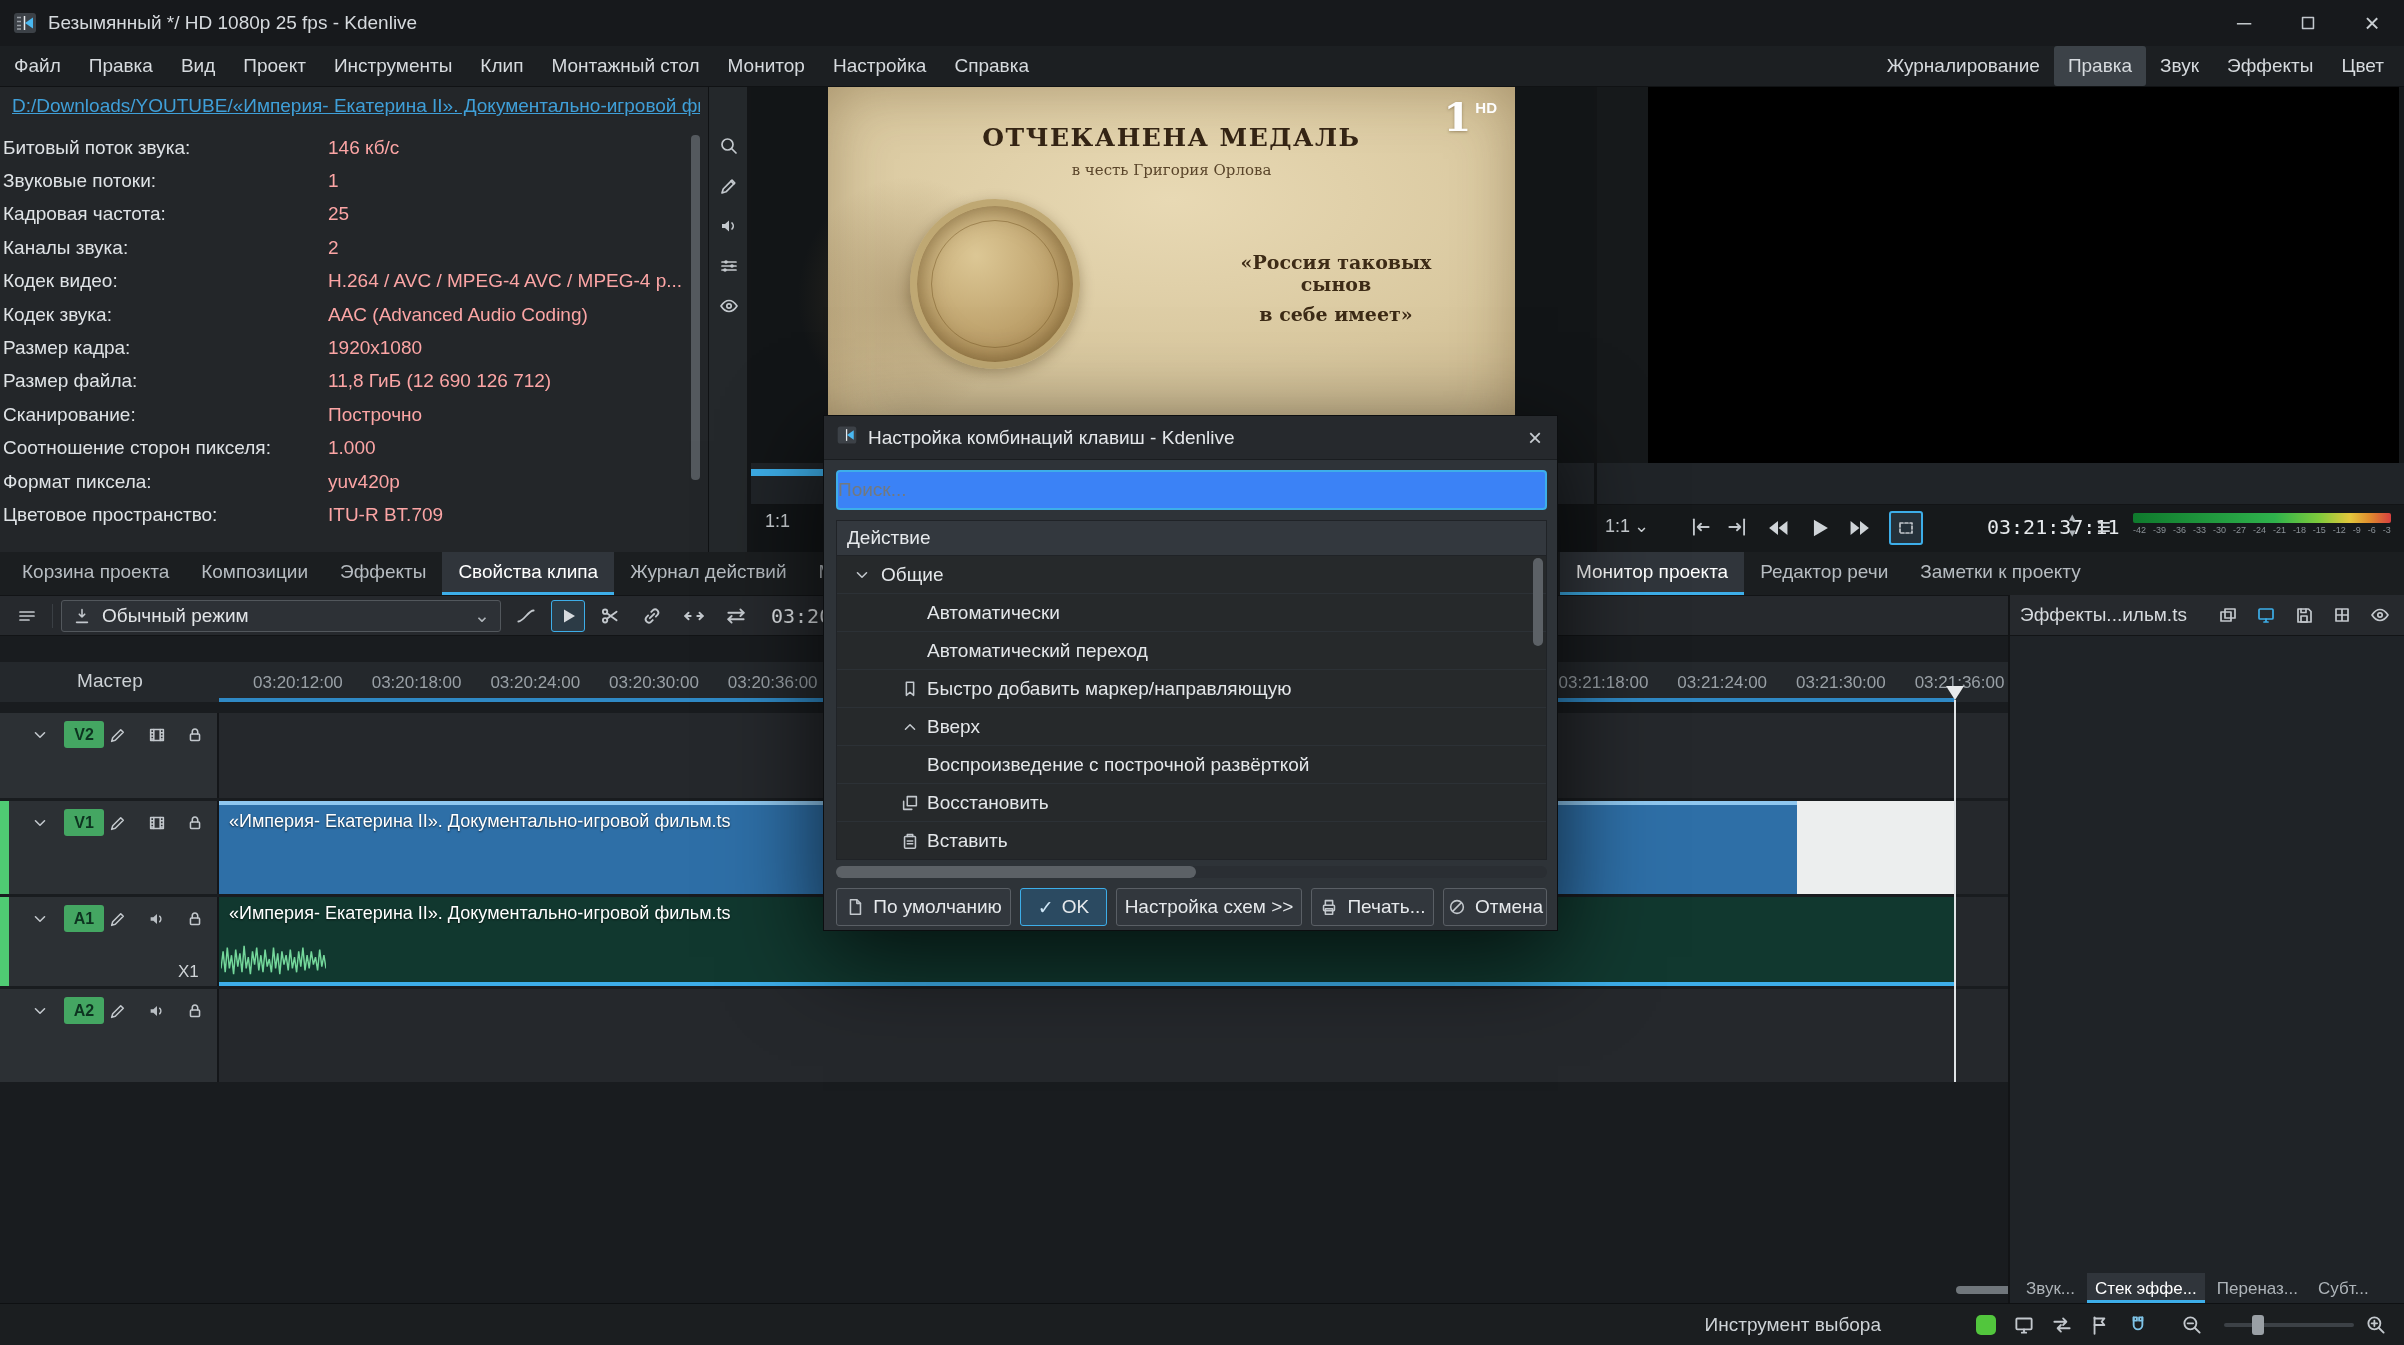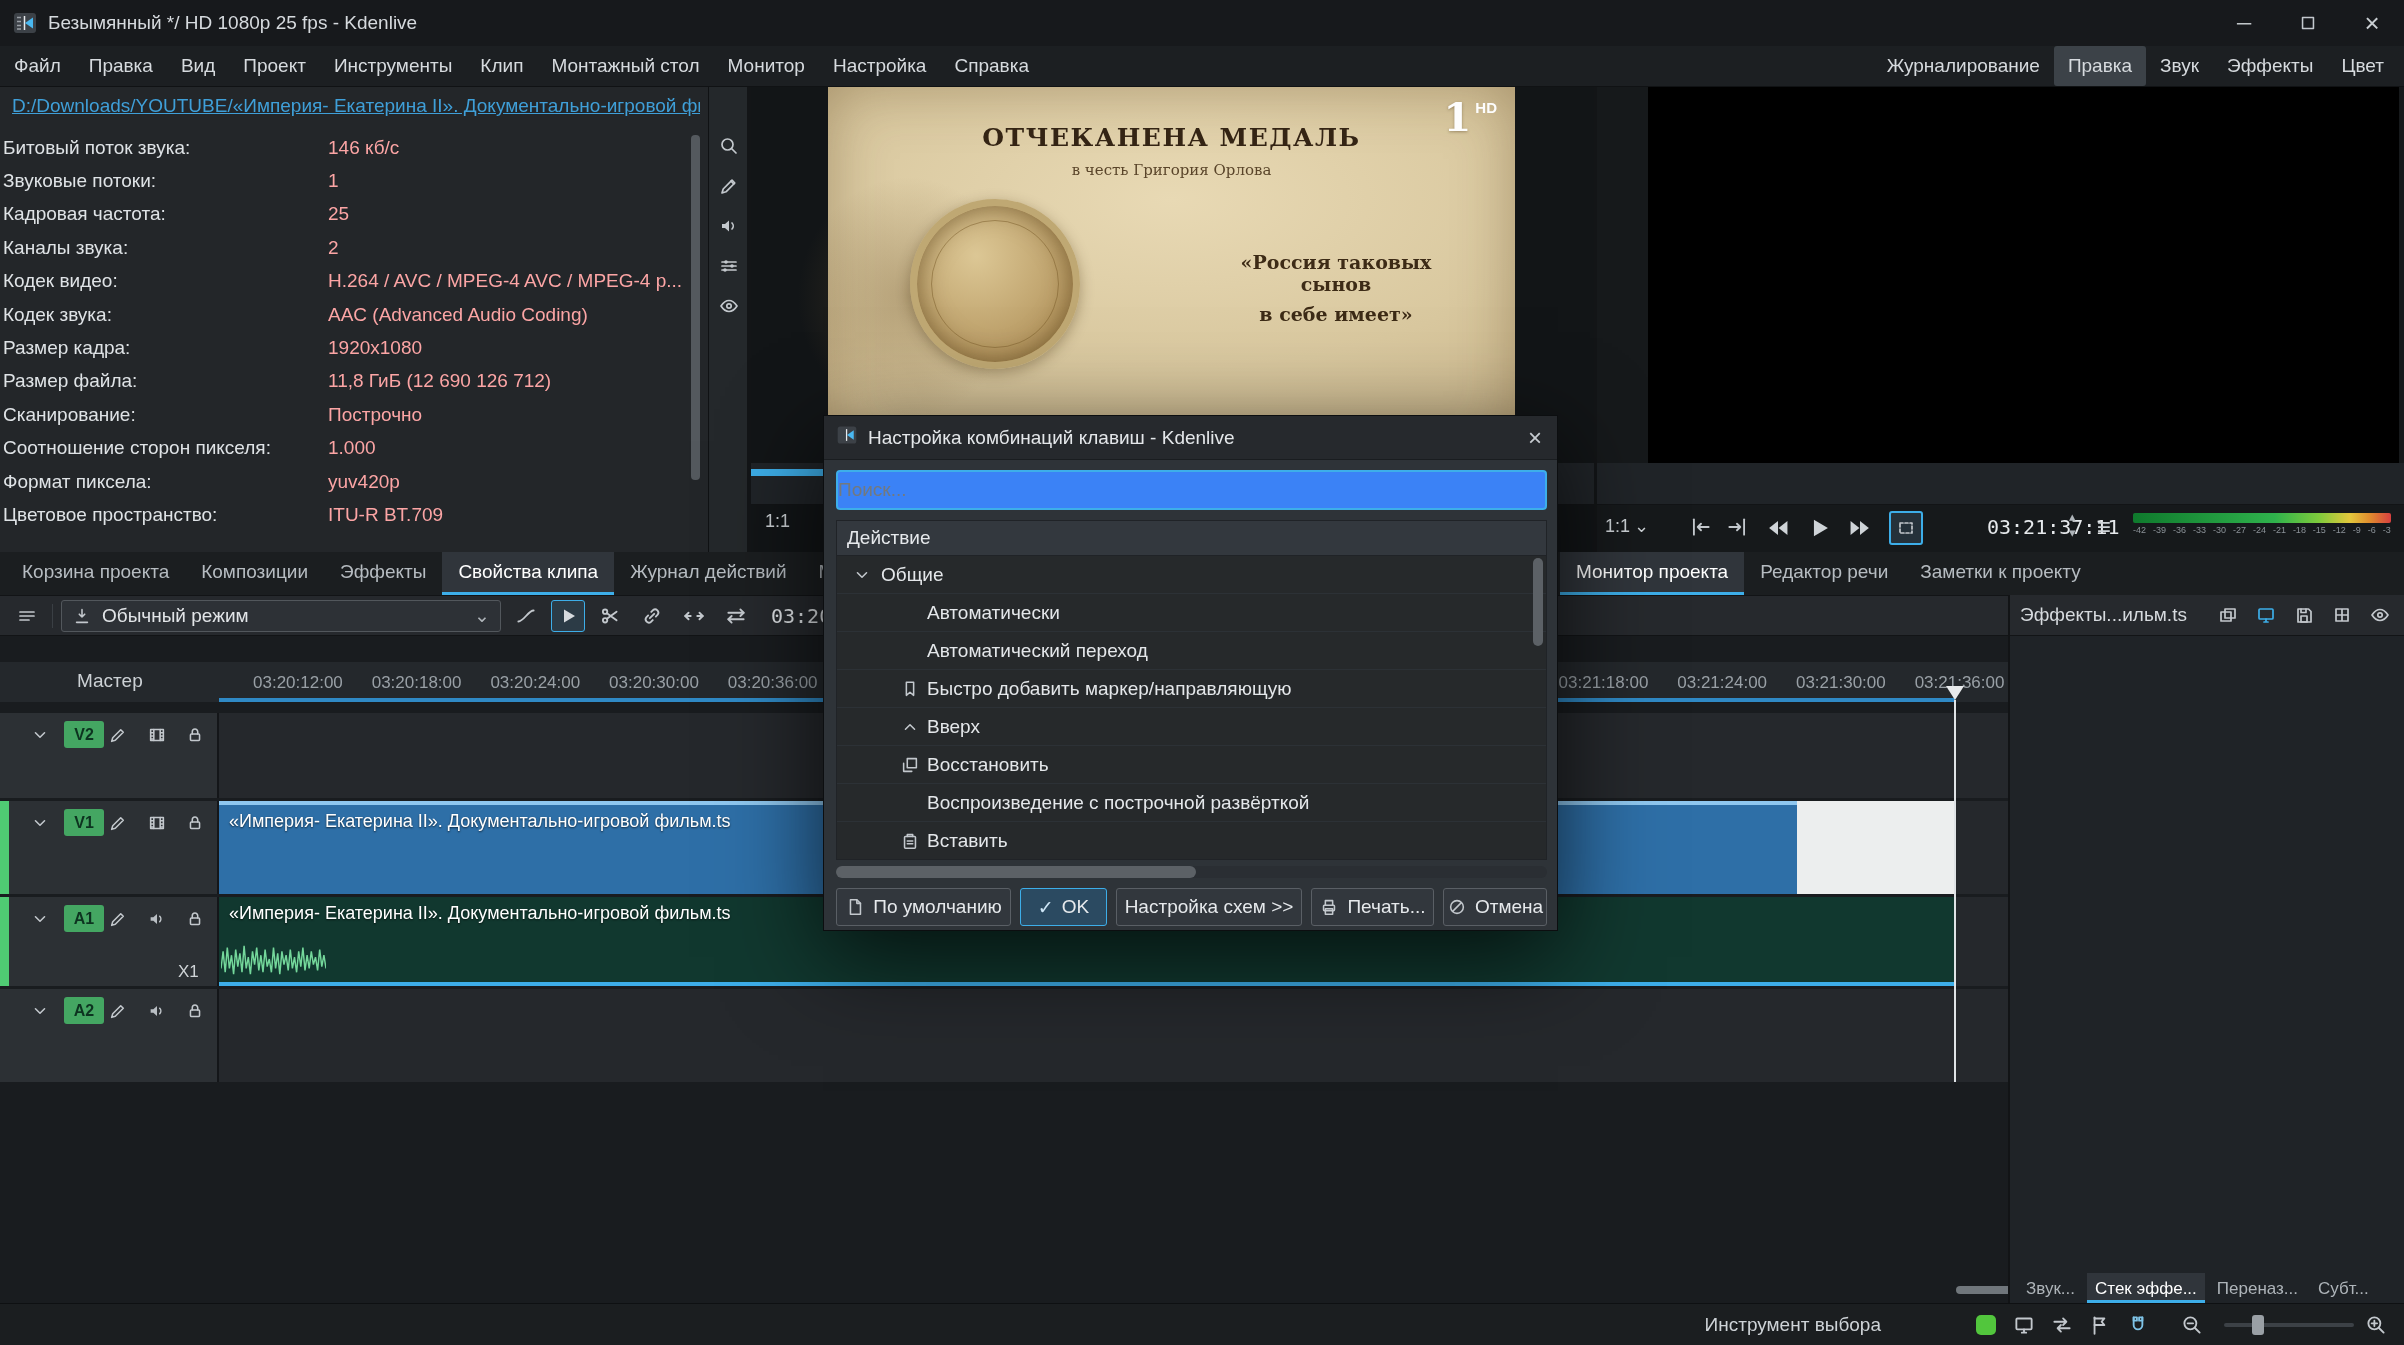--- a/index.html
+++ b/index.html
@@ -650,32 +650,32 @@
           <span class="indent"></span>
           <span class="tree-ic">
             <svg class="ic" width="20" height="20" viewBox="0 0 22 22">
               <path d="M6 13.5l5-5 5 5"></path>
             </svg>
           </span>
           <span class="tree-label">Вверх</span>
         </div>
         <div class="tree-row">
           <span class="indent"></span>
+          <span class="tree-ic"></span>
+          <span class="tree-label">Воспроизведение с построчной развёрткой</span>
+        </div>
+        <div class="tree-row">
+          <span class="indent"></span>
           <span class="tree-ic">
             <svg class="ic" width="20" height="20" viewBox="0 0 22 22">
               <rect x="8" y="4" width="10" height="10"></rect>
               <path d="M4 9v9h9"></path>
             </svg>
           </span>
           <span class="tree-label">Восстановить</span>
-        </div>
-        <div class="tree-row">
-          <span class="indent"></span>
-          <span class="tree-ic"></span>
-          <span class="tree-label">Воспроизведение с построчной развёрткой</span>
         </div>
         <div class="tree-row">
           <span class="indent"></span>
           <span class="tree-ic">
             <svg class="ic" width="20" height="20" viewBox="0 0 22 22">
               <rect x="5" y="6" width="12" height="13" rx="1"></rect>
               <path d="M8 6V4h6v2"></path>
               <path d="M8 11h6M8 14h6"></path>
             </svg>
           </span>

